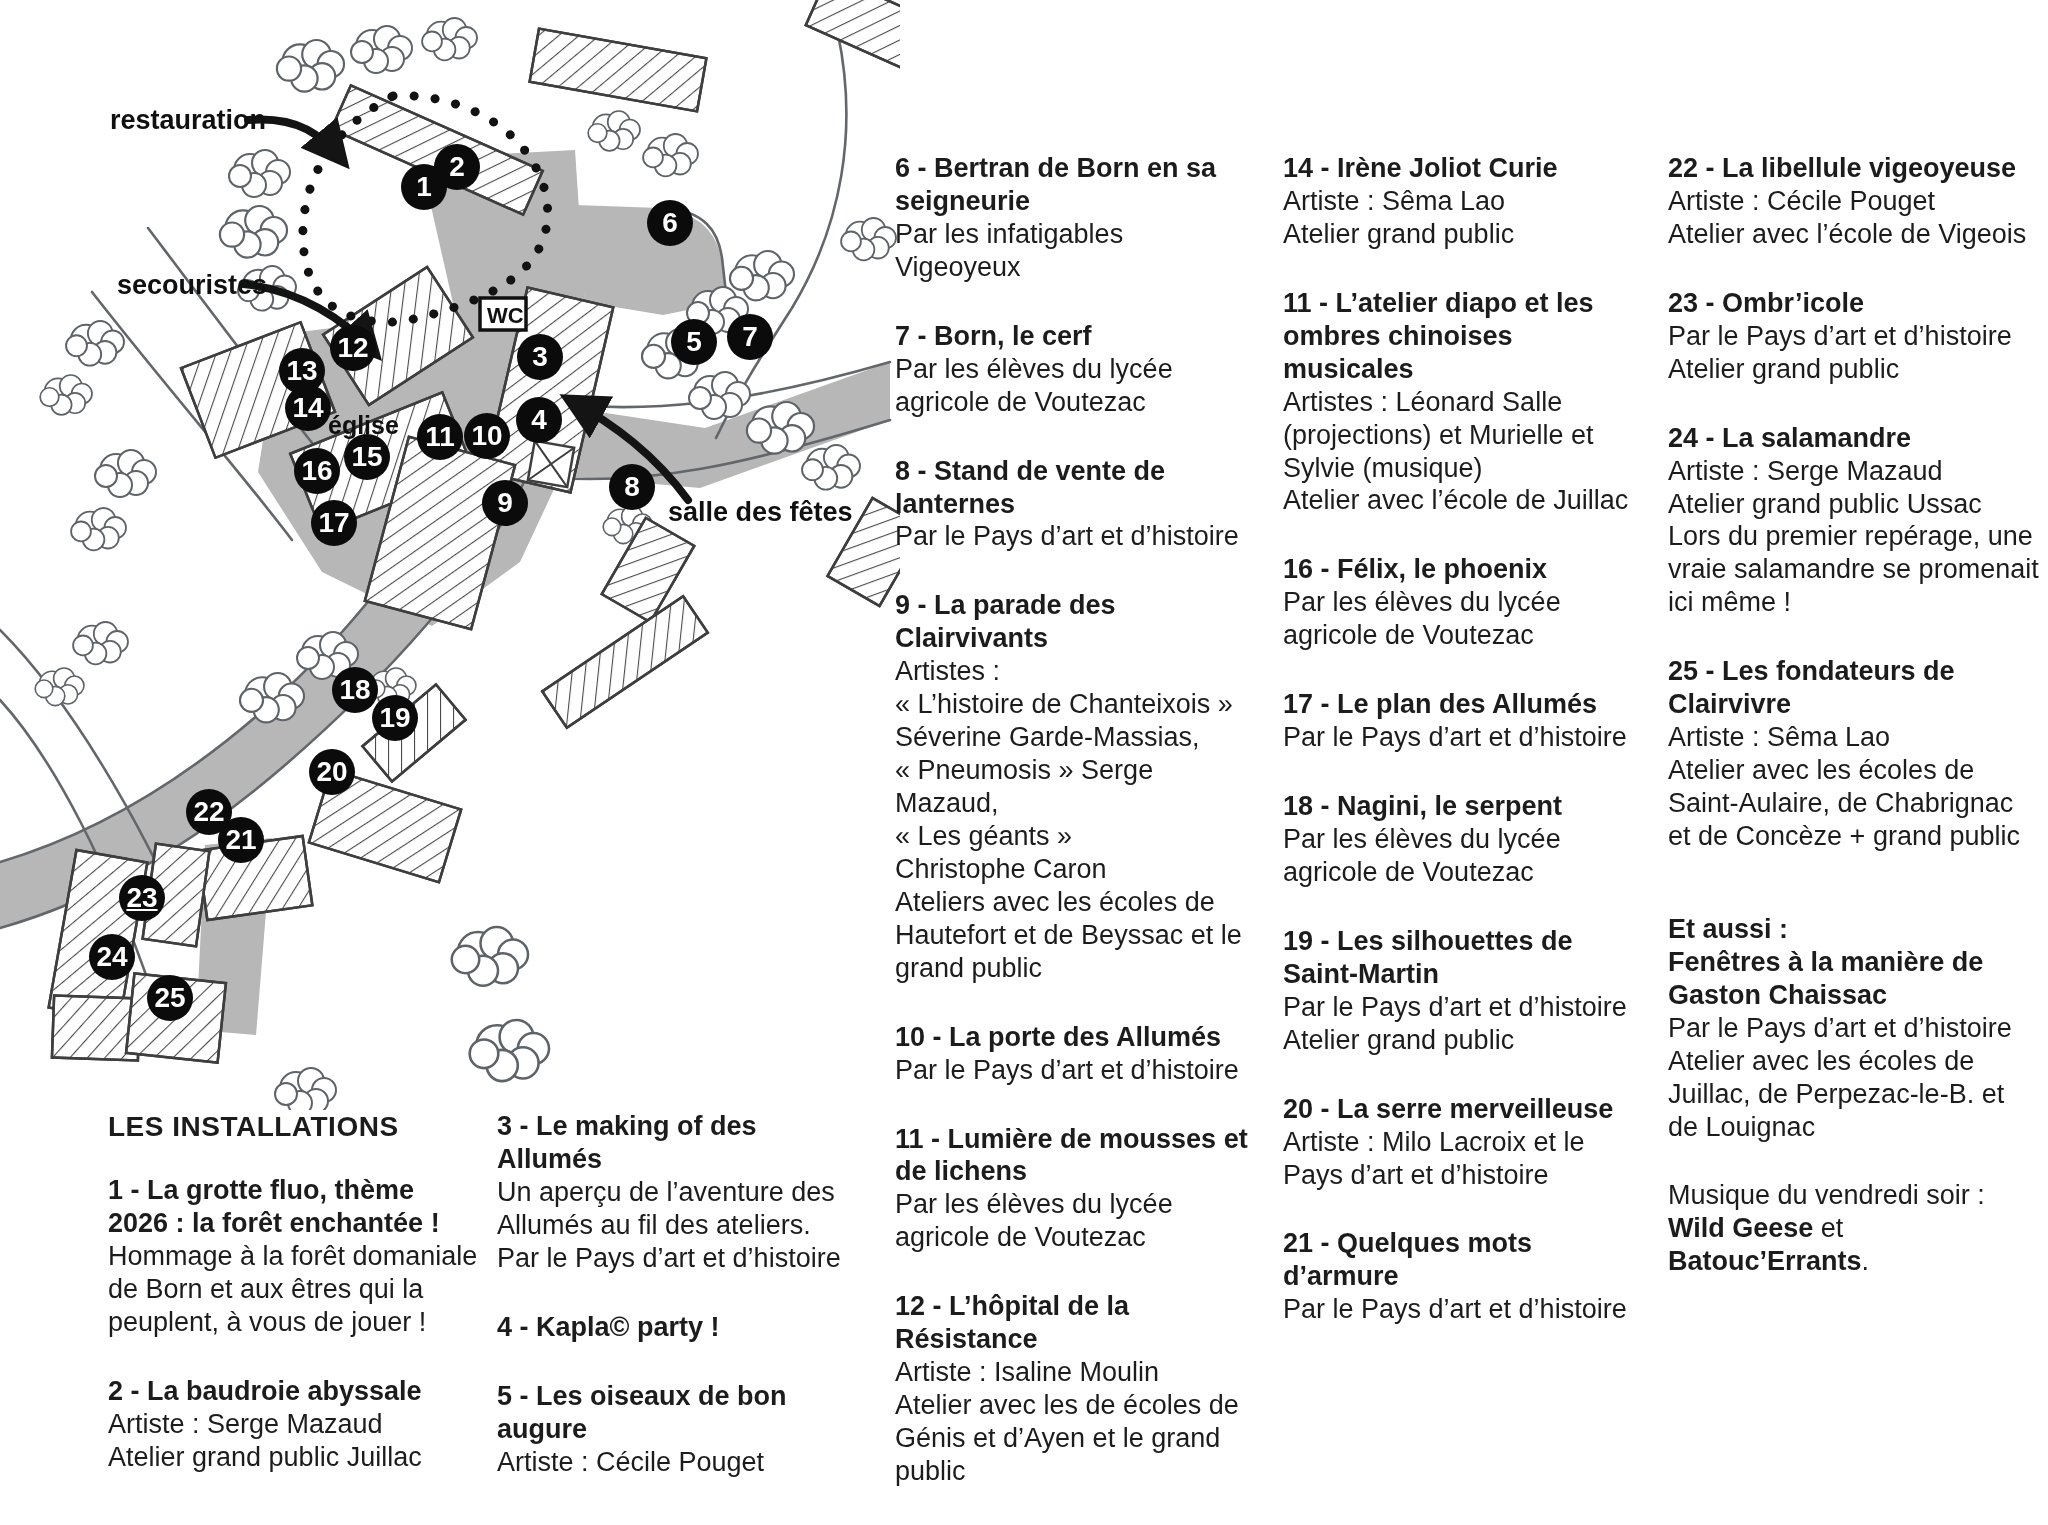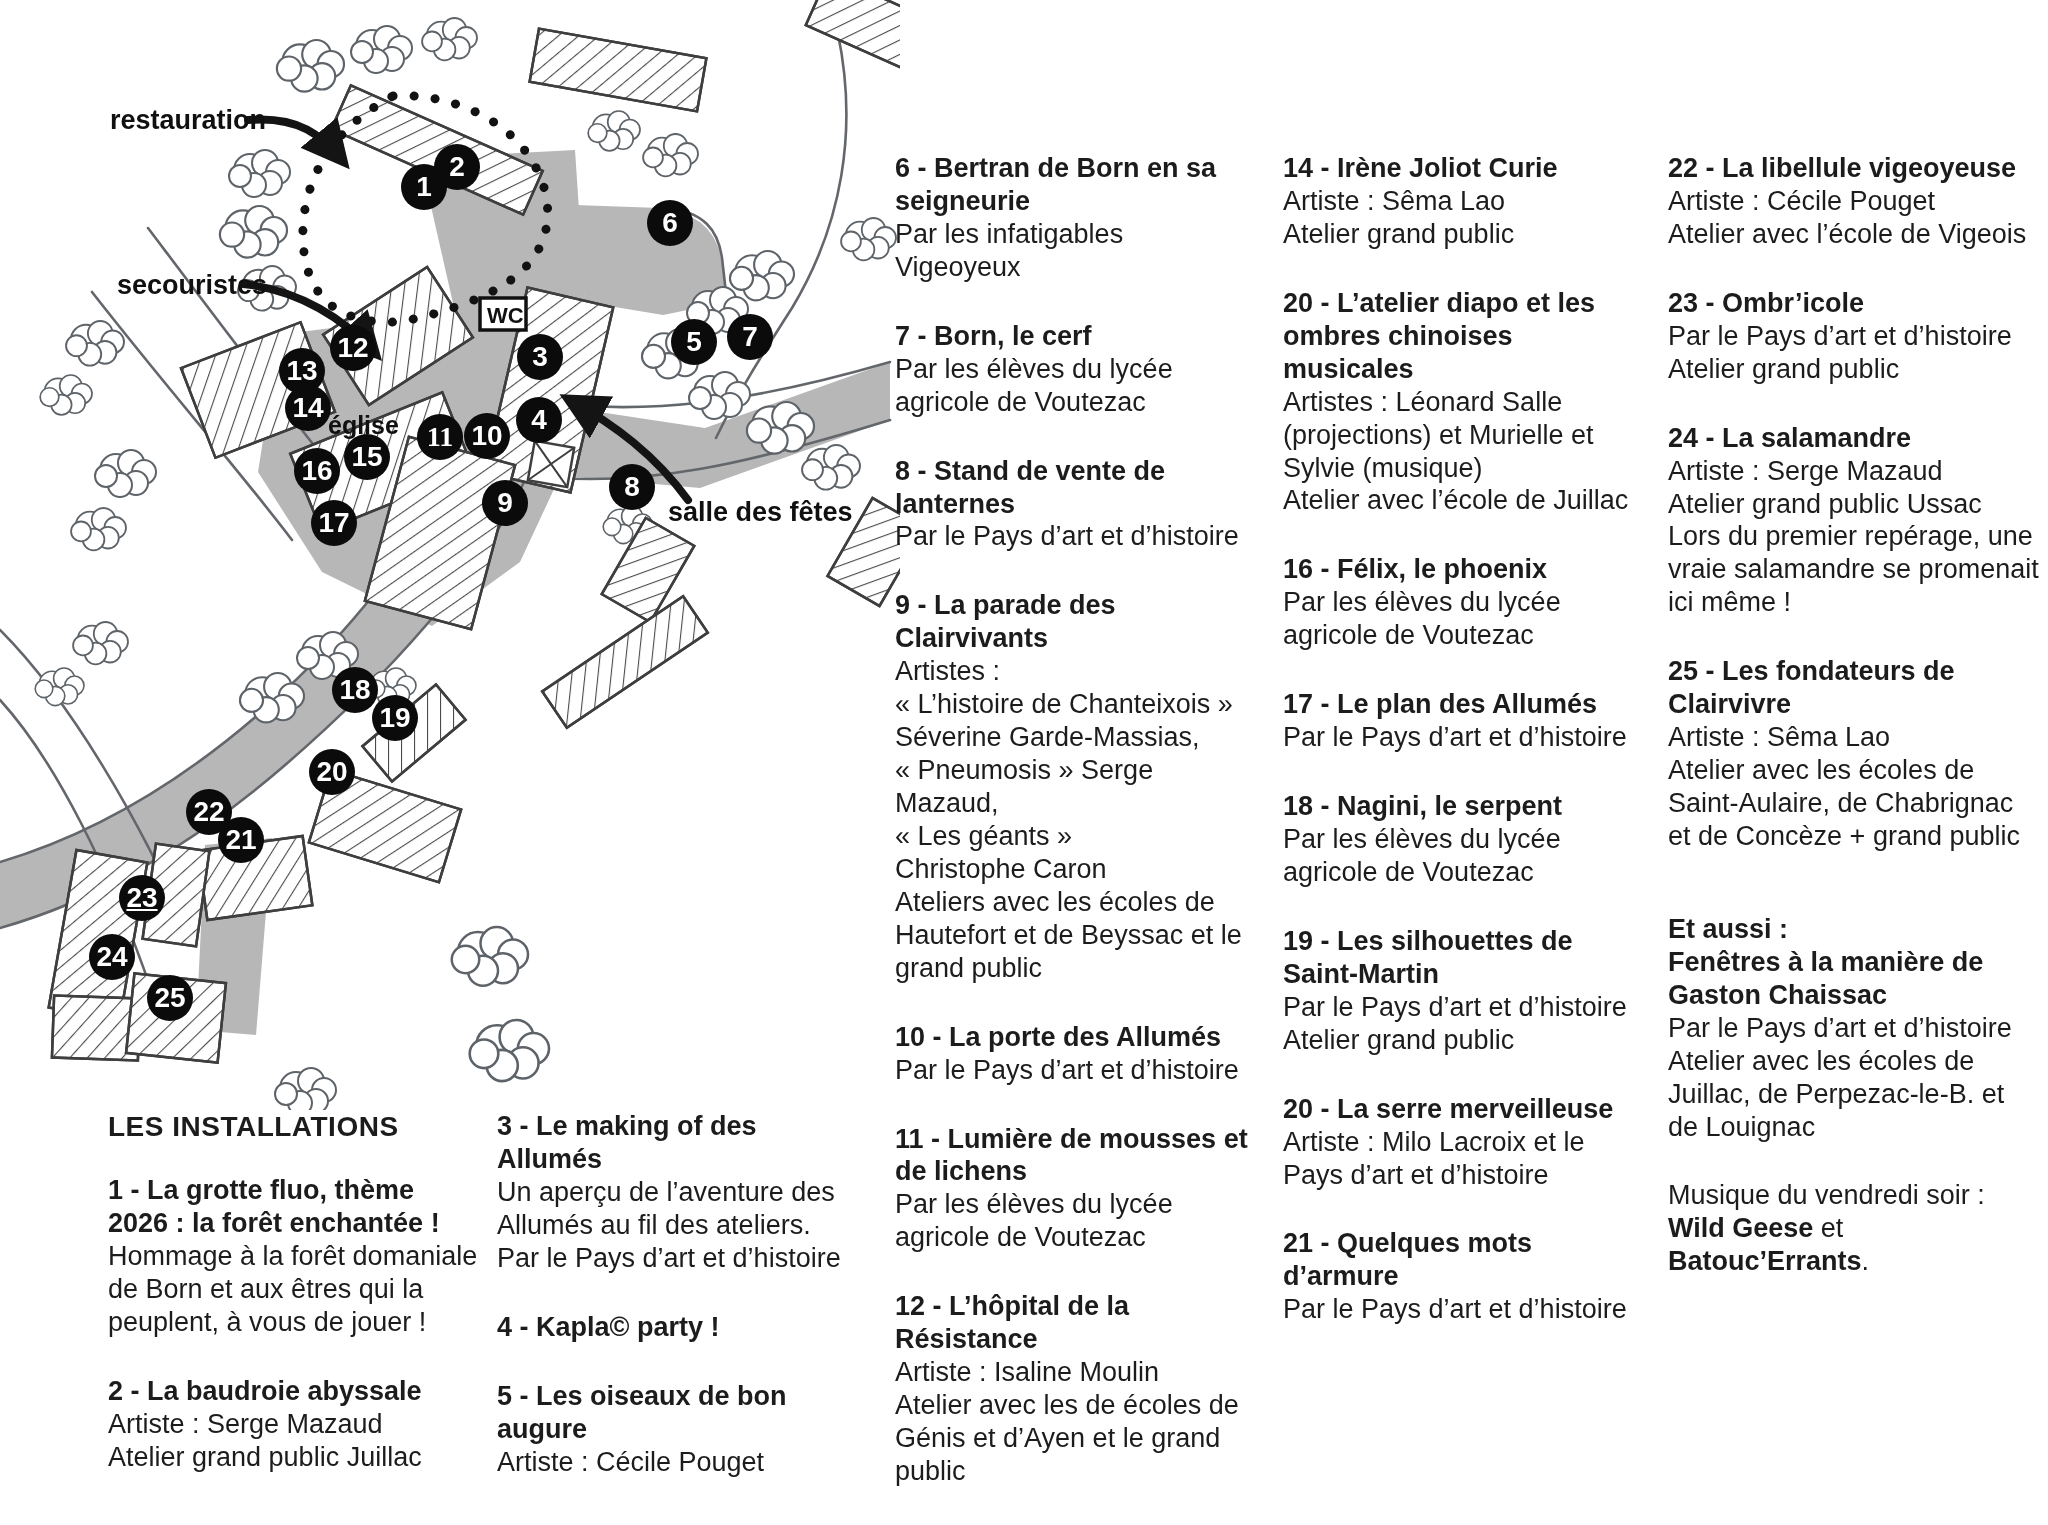--- a/index.html
+++ b/index.html
@@ -215,21 +215,21 @@
         <div class="marker" style="left: 401px; top: 164px;">1</div>
         <div class="marker" style="left: 434px; top: 144px;">2</div>
         <div class="marker" style="left: 517px; top: 334px;">3</div>
         <div class="marker" style="left: 516px; top: 397px;">4</div>
         <div class="marker" style="left: 671px; top: 319px;">5</div>
         <div class="marker" style="left: 647px; top: 200px;">6</div>
         <div class="marker" style="left: 727px; top: 314px;">7</div>
         <div class="marker" style="left: 609px; top: 464px;">8</div>
         <div class="marker" style="left: 482px; top: 480px;">9</div>
         <div class="marker" style="left: 464px; top: 413px;">10</div>
-        <div class="marker" style="left: 417px; top: 414px; font-family: Liberation Serif, serif;">11</div>
+        <div class="marker" style="left: 417px; top: 414px;">11</div>
         <div class="marker" style="left: 330px; top: 325px;">12</div>
         <div class="marker" style="left: 279px; top: 348px;">13</div>
         <div class="marker" style="left: 285px; top: 385px; text-align: right;">14</div>
         <div class="marker" style="left: 344px; top: 434px;">15</div>
         <div class="marker" style="left: 294px; top: 448px;">16</div>
         <div class="marker" style="left: 311px; top: 500px;">17</div>
         <div class="marker" style="left: 332px; top: 667px;">18</div>
         <div class="marker" style="left: 372px; top: 695px;">19</div>
         <div class="marker" style="left: 309px; top: 749px;">20</div>
         <div class="marker" style="left: 218px; top: 817px;">21</div>
@@ -314,21 +314,21 @@
       </div>
     </div>
   <div id="col2" class="col">
       <div class="items">
         <div class="item">
           <div class="t">14 - Irène Joliot Curie</div>
           <div>Artiste : Sêma Lao</div>
           <div>Atelier grand public</div>
         </div>
         <div class="item">
-          <div class="t">20 - L’atelier diapo et les ombres chinoises musicales</div>
+          <div class="t">11 - L’atelier diapo et les ombres chinoises musicales</div>
           <div>Artistes : Léonard Salle (projections) et Murielle et Sylvie (musique)</div>
           <div>Atelier avec l’école de Juillac</div>
         </div>
         <div class="item">
           <div class="t">16 - Félix, le phoenix</div>
           <div>Par les élèves du lycée agricole de Voutezac</div>
         </div>
         <div class="item">
           <div class="t">17 - Le plan des Allumés</div>
           <div>Par le Pays d’art et d’histoire</div>

